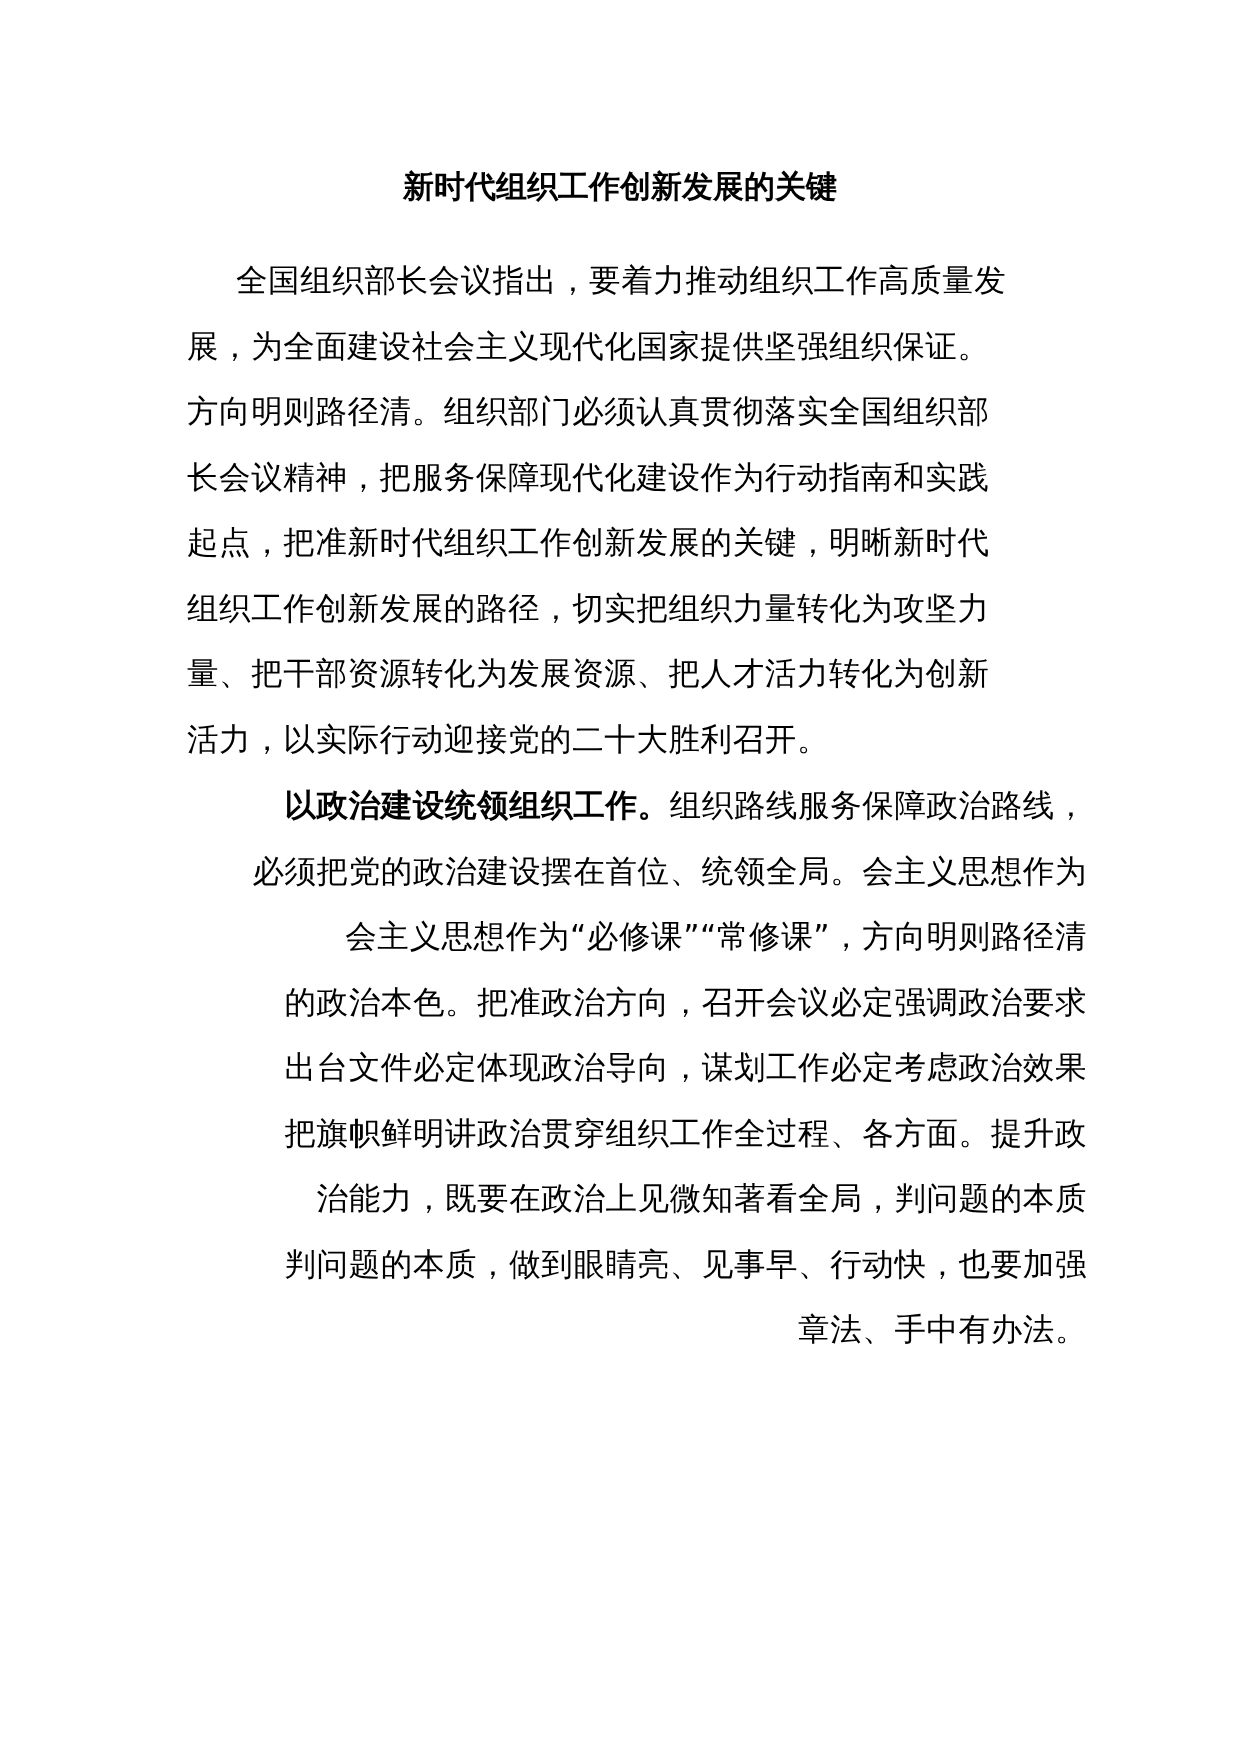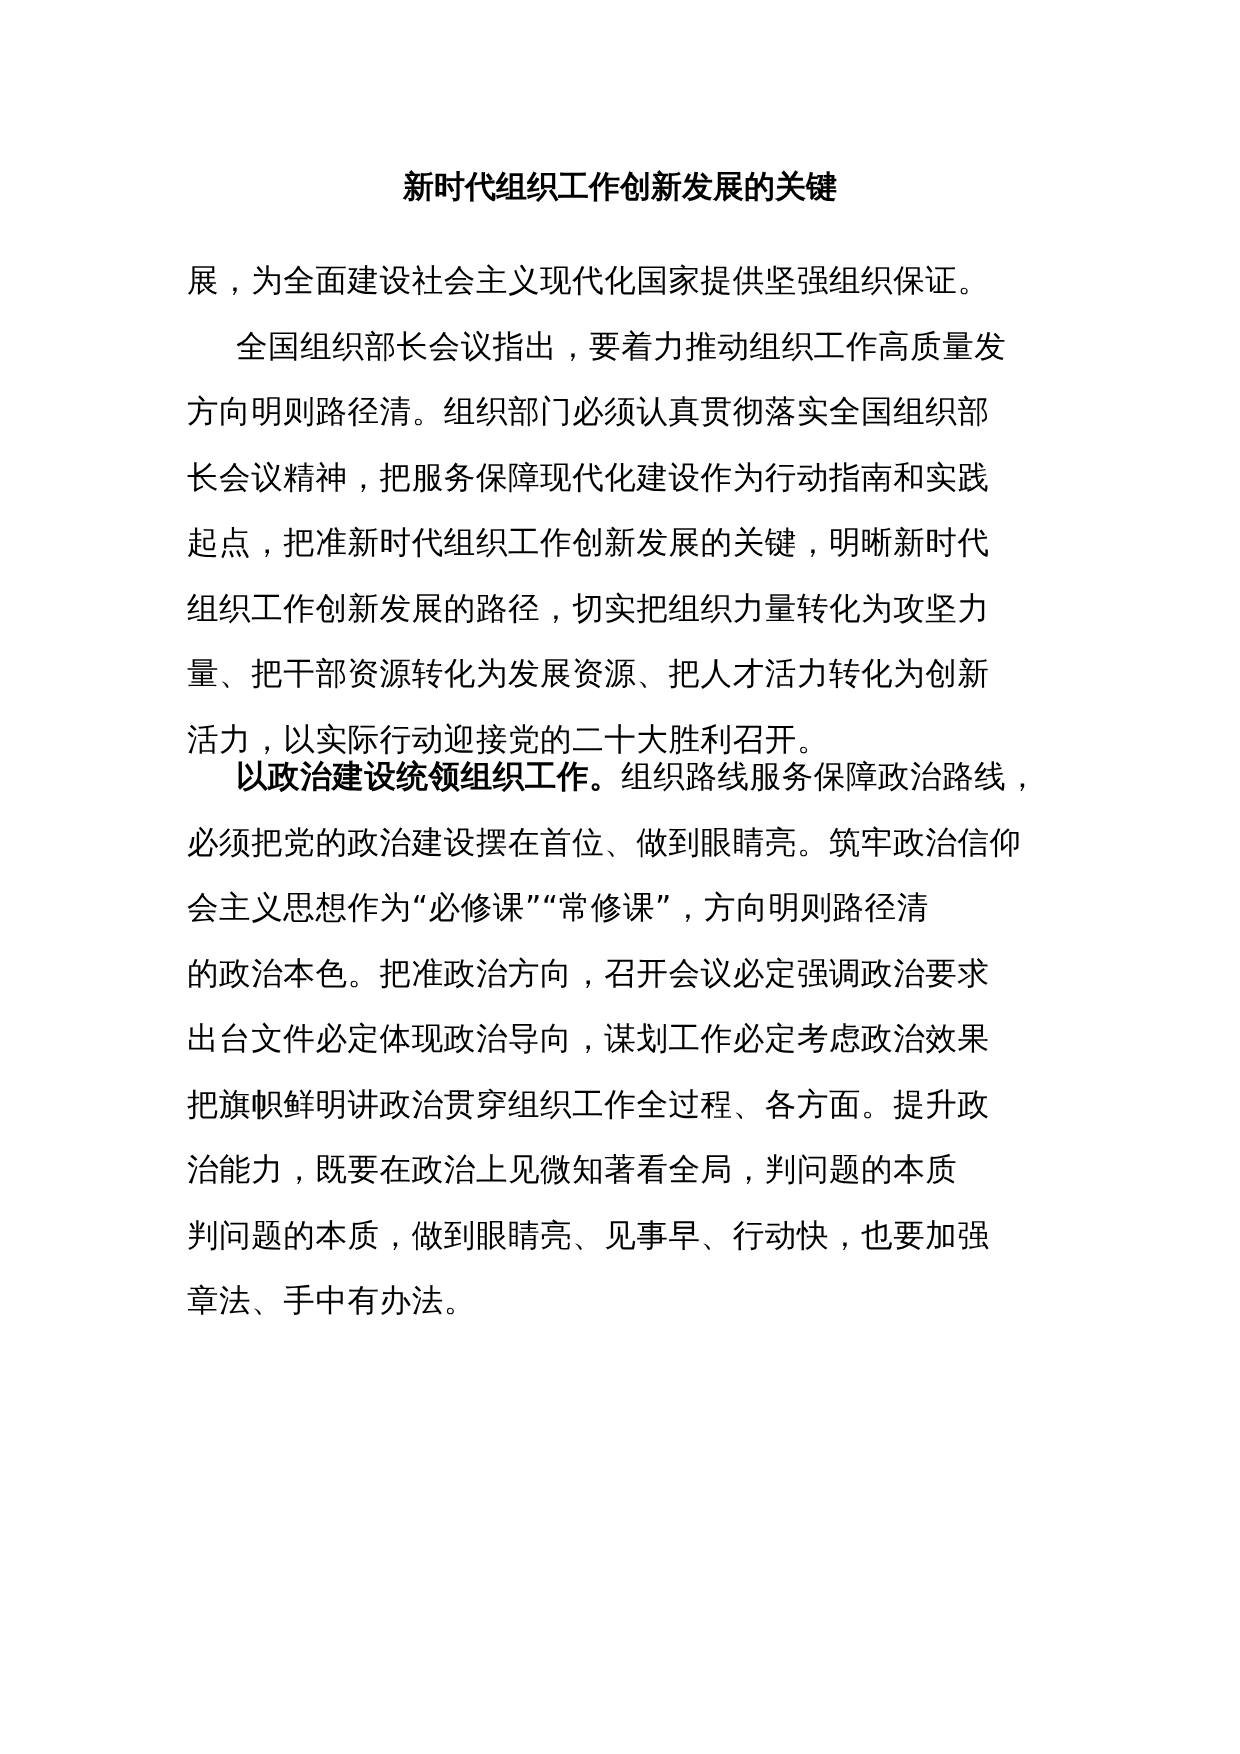--- a/index.html
+++ b/index.html
@@ -47,43 +47,43 @@
       white-space: nowrap;
       letter-spacing: 0.6px;
     }
     .indent {
       padding-left: 49px;
     }
     .bold {
       font-weight: bold;
     }
     #para1 { top: 248px; }
-    #para2 { top: 744px; }
+    #para2 { top: 773px; text-align: right; }
   </style>
 </head>
 <body>
 
 <div class="page">
 
   <div class="title">新时代组织工作创新发展的关键</div>
 
   <div class="para" id="para1">
+    <span class="line indent">全国组织部长会议指出，要着力推动组织工作高质量发</span>
     <span class="line">展，为全面建设社会主义现代化国家提供坚强组织保证。</span>
-    <span class="line indent">全国组织部长会议指出，要着力推动组织工作高质量发</span>
     <span class="line">方向明则路径清。组织部门必须认真贯彻落实全国组织部</span>
     <span class="line">长会议精神，把服务保障现代化建设作为行动指南和实践</span>
     <span class="line">起点，把准新时代组织工作创新发展的关键，明晰新时代</span>
     <span class="line">组织工作创新发展的路径，切实把组织力量转化为攻坚力</span>
     <span class="line">量、把干部资源转化为发展资源、把人才活力转化为创新</span>
     <span class="line">活力，以实际行动迎接党的二十大胜利召开。</span>
   </div>
 
   <div class="para" id="para2">
     <span class="line indent"><span class="bold">以政治建设统领组织工作。</span><span>组织路线服务保障政治路线，</span></span>
-    <span class="line">必须把党的政治建设摆在首位、做到眼睛亮。筑牢政治信仰</span>
+    <span class="line">必须把党的政治建设摆在首位、统领全局。会主义思想作为</span>
     <span class="line">会主义思想作为“必修课”“常修课”，方向明则路径清</span>
     <span class="line">的政治本色。把准政治方向，召开会议必定强调政治要求</span>
     <span class="line">出台文件必定体现政治导向，谋划工作必定考虑政治效果</span>
     <span class="line">把旗帜鲜明讲政治贯穿组织工作全过程、各方面。提升政</span>
     <span class="line">治能力，既要在政治上见微知著看全局，判问题的本质</span>
     <span class="line">判问题的本质，做到眼睛亮、见事早、行动快，也要加强</span>
     <span class="line">章法、手中有办法。</span>
   </div>
 
 </div>

